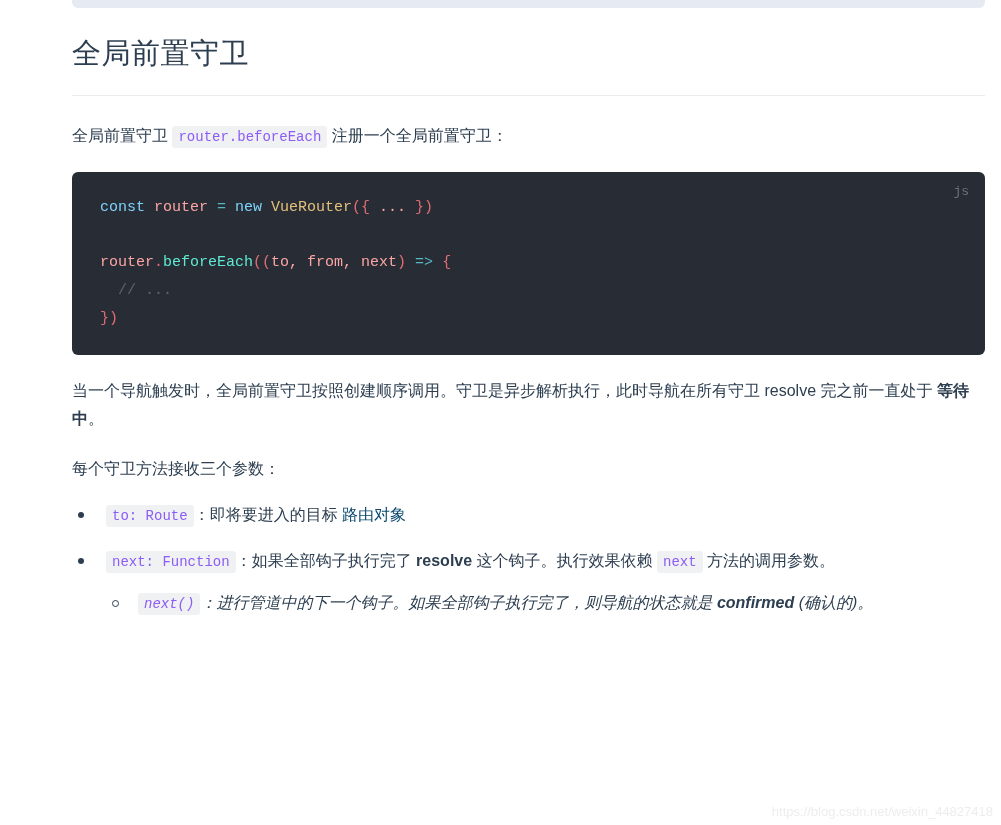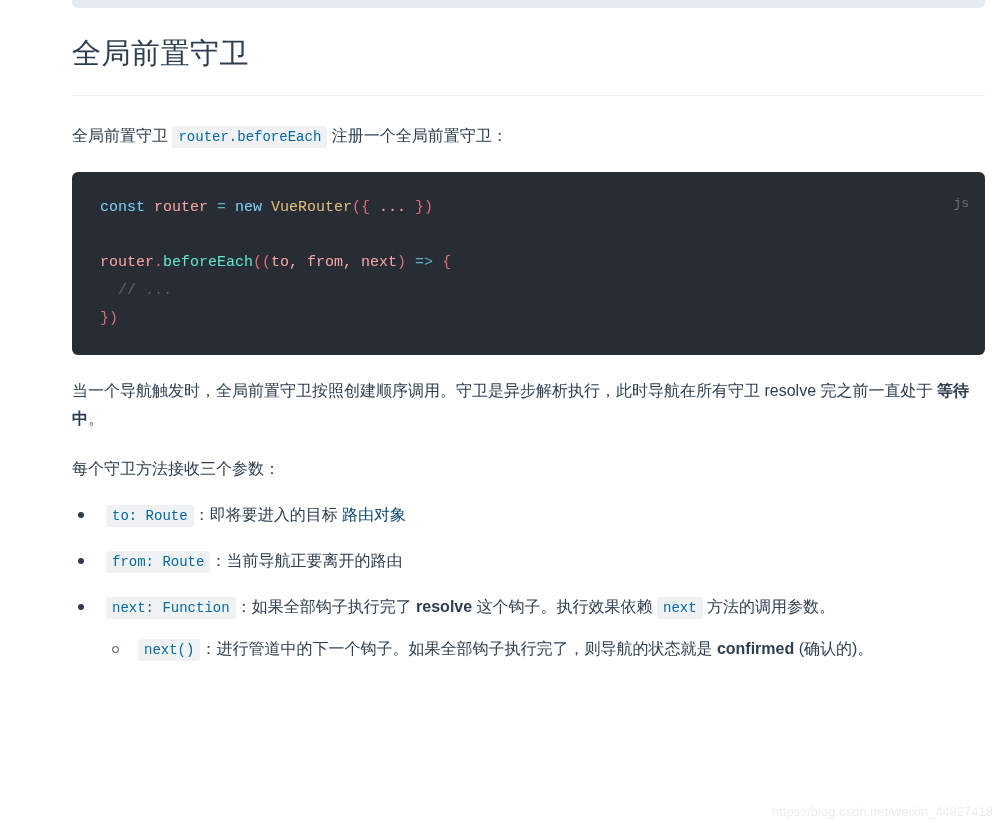--- a/index.html
+++ b/index.html
@@ -60,39 +60,39 @@
     margin: 22px 0 0 0;
   }
 
   p.para-intro {
     margin-top: 26px;
   }
 
   code.inline {
     font-family: "Liberation Mono", "DejaVu Sans Mono", monospace;
     background: #f0f1f2;
-    color: #0369a1;
+    color: #8b5cf6;
     border-radius: 3px;
     padding: 3px 6px;
     font-size: 14px;
     white-space: nowrap;
   }
 
   
   .code-block {
     position: relative;
     background: #282c34;
     border-radius: 6px;
     margin: 22px 0 0 0;
     padding: 22px 24px 22px 28px;
     overflow: hidden;
   }
   .code-lang {
     position: absolute;
-    top: 24px;
+    top: 12px;
     right: 16px;
     font-family: "Liberation Mono", "DejaVu Sans Mono", monospace;
     font-size: 13px;
     color: #6a7180;
   }
   pre.code {
     margin: 0;
     font-family: "Liberation Mono", "DejaVu Sans Mono", monospace;
     font-size: 15px;
     line-height: 1.85;
@@ -130,20 +130,21 @@
     width: 6px;
     height: 6px;
     border-radius: 50%;
     background: #2c3e50;
   }
 
   ul.sub-bullets {
     list-style: none;
     margin: 10px 0 0 0;
     padding: 0;
+    font-style: italic;
   }
   ul.sub-bullets > li {
     position: relative;
     padding-left: 32px;
     font-size: 16px;
     line-height: 1.8;
     margin-top: 14px;
     color: #2c3e50;
   }
   ul.sub-bullets > li::before {
@@ -207,23 +208,20 @@
     </p>
 
     <p class="para">每个守卫方法接收三个参数：</p>
 
     <ul class="bullets">
 
       <li>
         <code class="inline">to: Route</code><span>：即将要进入的目标 </span><a class="link" href="#">路由对象</a>
       </li>
 
-      <li>
-        <code class="inline">from: Route</code><span>：当前导航正要离开的路由</span>
-      </li>
 
       <li>
         <code class="inline">next: Function</code><span>：如果全部钩子执行完了 </span><strong class="bold">resolve</strong><span> 这个钩子。执行效果依赖 </span><code class="inline">next</code><span> 方法的调用参数。</span>
 
         <ul class="sub-bullets">
 
           <li>
             <code class="inline">next()</code><span>：进行管道中的下一个钩子。如果全部钩子执行完了，则导航的状态就是 </span><strong class="bold">confirmed</strong><span> (确认的)。</span>
           </li>
 

